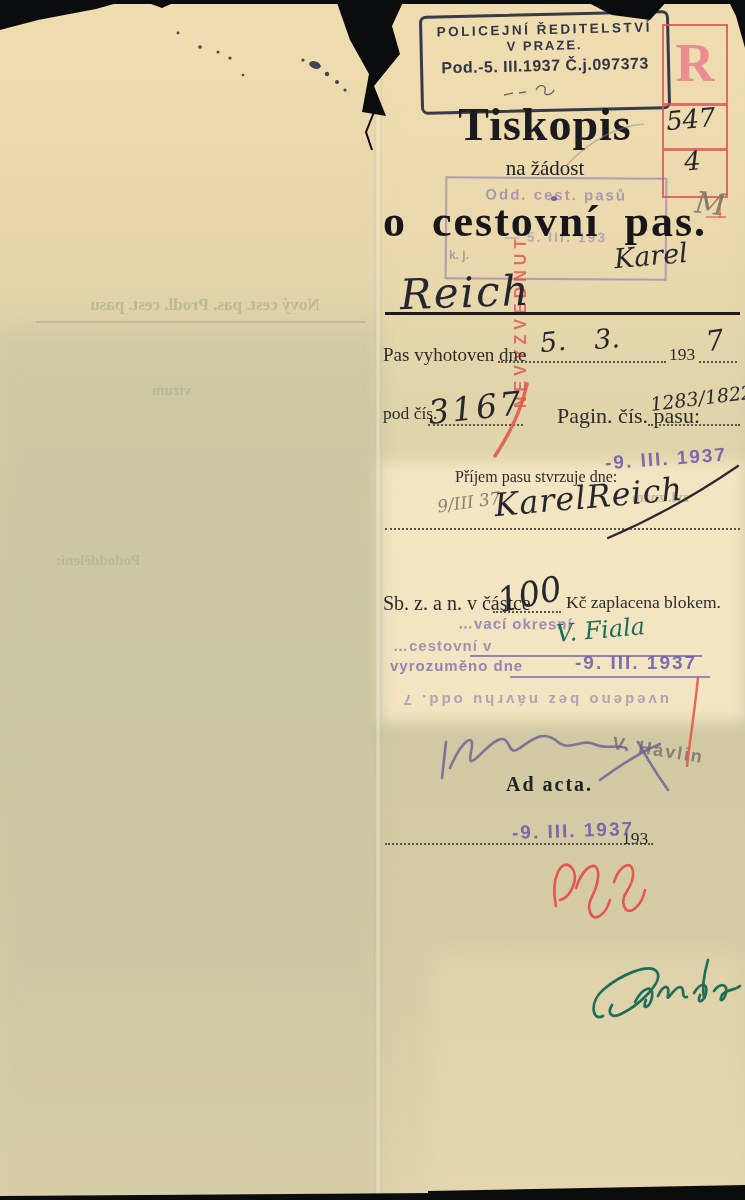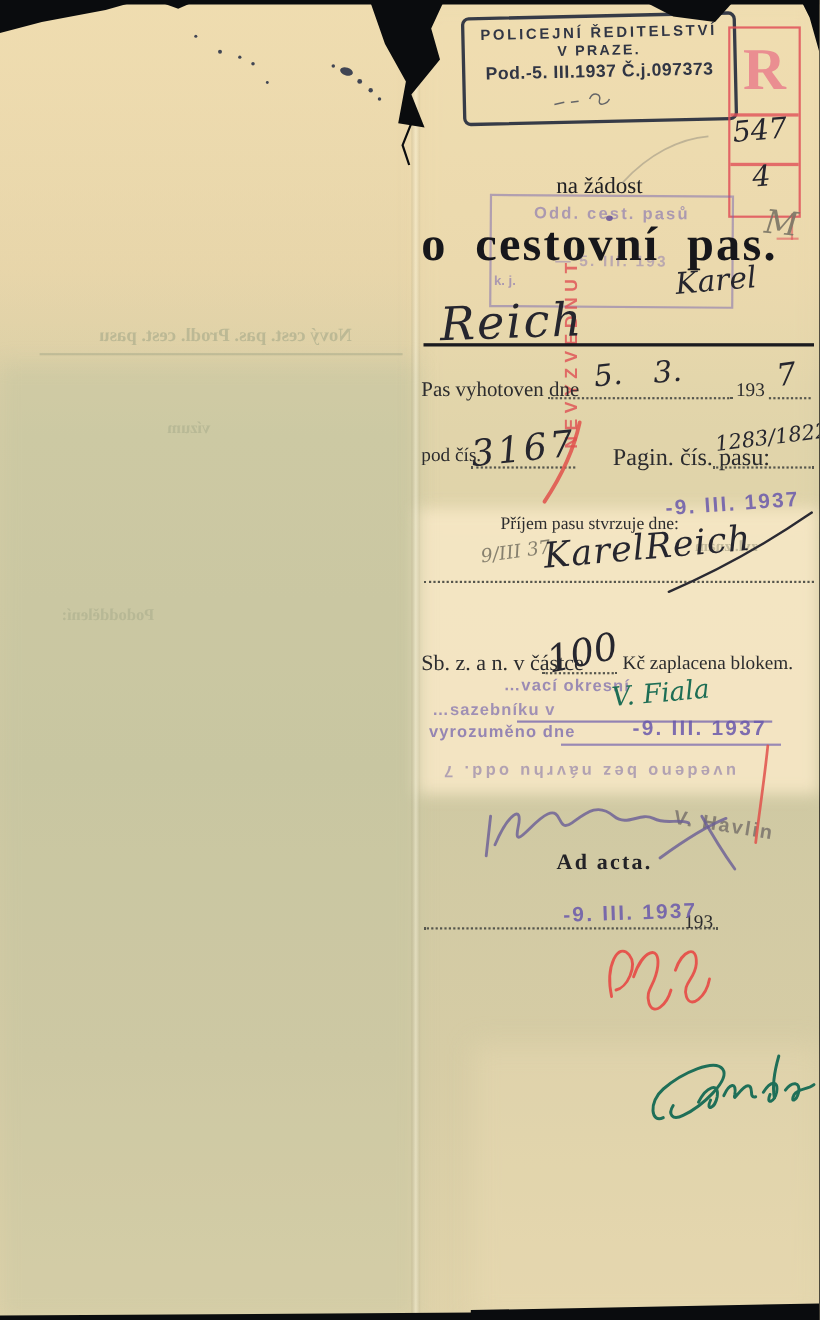--- a/index.html
+++ b/index.html
@@ -48,20 +48,21 @@
     <div style="text-align:center;font-size:54px;font-weight:700;color:rgba(232,122,138,.8);line-height:74px;">R</div>
     <div class="ov" style="left:0;top:77px;width:62px;height:2.5px;background:rgba(224,80,88,.8);"></div>
     <div class="ov" style="left:0;top:122px;width:62px;height:2.5px;background:rgba(224,80,88,.8);"></div>
   </div>
   <div class="ov" style="left:719px;top:194px;width:2px;height:24px;background:rgba(224,80,88,.55);"></div>
   <div class="ov" style="left:706px;top:216px;width:20px;height:2px;background:rgba(224,80,88,.55);"></div>
   <div class="abs hand" style="left:666px;top:104px;font-size:26px;transform:rotate(-5deg);">547</div>
   <div class="abs hand" style="left:684px;top:146px;font-size:26px;transform:rotate(-4deg);">4</div>
   <div class="abs pencil" style="left:695px;top:186px;font-size:30px;transform:rotate(6deg);">M</div>
 
+  <div class="abs printed" style="left:395px;top:98px;width:300px;text-align:center;font-size:46px;font-weight:600;color:#1a1a1f;letter-spacing:1px;">Tiskopis</div>
   <div class="abs printed" style="left:395px;top:156px;width:300px;text-align:center;font-size:21px;font-weight:400;color:#202024;">na žádost</div>
 
   <div class="abs" style="left:445px;top:177px;width:218px;height:99px;border:2px solid rgba(118,100,178,.5);transform:rotate(.4deg);">
     <div class="sans" style="text-align:center;margin-top:7px;font-size:15px;letter-spacing:2px;font-weight:700;color:rgba(118,100,178,.55);">Odd. cest. pasů</div>
     <div class="sans" style="text-align:center;margin-top:26px;font-size:14px;letter-spacing:2px;font-weight:700;color:rgba(118,100,178,.42);">— 5. III. 193</div>
   </div>
   <div class="abs sans" style="left:449px;top:248px;font-size:12px;font-weight:700;color:rgba(118,100,178,.55);">k. j.</div>
   <div class="ov" style="left:551px;top:196px;width:6px;height:5px;border-radius:50%;background:rgba(90,70,150,.8);"></div>
 
   <div class="abs sans" style="left:512px;top:168px;height:240px;writing-mode:vertical-rl;transform:rotate(180deg);font-weight:700;font-size:16px;letter-spacing:5px;color:rgba(222,64,74,.72);">NEVYZVEDNUT</div>
@@ -93,21 +94,21 @@
   <div class="abs hand" style="left:494px;top:478px;font-size:32px;letter-spacing:1px;transform:rotate(-5deg);">KarelReich</div>
   <div class="abs dotted" style="left:385px;top:528px;width:355px;"></div>
 
   <div class="abs printed" style="left:383px;top:592px;font-size:20px;">Sb. z. a n. v částce</div>
   <div class="abs hand" style="left:497px;top:574px;font-size:34px;transform:rotate(-12deg);">100</div>
   <div class="abs dotted" style="left:493px;top:611px;width:68px;"></div>
   <div class="abs printed" style="left:566px;top:592px;font-size:17.5px;">Kč zaplacena blokem.</div>
 
   <div class="abs stampP" style="left:458px;top:615px;font-size:15px;letter-spacing:1px;opacity:.75;transform:rotate(.5deg);">…vací okresní</div>
   <div class="abs hand" style="left:556px;top:616px;font-size:24px;color:#1e6e55;transform:rotate(-5deg);">V. Fiala</div>
-  <div class="abs stampP" style="left:393px;top:637px;font-size:15px;letter-spacing:1px;opacity:.7;">…sazebníku v</div>
+  <div class="abs stampP" style="left:393px;top:637px;font-size:15px;letter-spacing:1px;opacity:.7;">…cestovní v</div>
   <div class="ov" style="left:470px;top:655px;width:232px;height:2px;background:rgba(104,88,172,.7);"></div>
   <div class="abs stampP" style="left:390px;top:657px;font-size:15px;letter-spacing:1px;opacity:.8;">vyrozuměno dne</div>
   <div class="abs stampP" style="left:575px;top:652px;font-size:19px;letter-spacing:2px;">-9. III. 1937</div>
   <div class="ov" style="left:510px;top:676px;width:200px;height:2px;background:rgba(104,88,172,.65);"></div>
 
   <div class="abs sans" style="left:397px;top:692px;width:272px;font-size:15px;font-weight:700;letter-spacing:3px;transform:rotate(180deg);color:rgba(100,82,160,.45);filter:blur(.4px);white-space:nowrap;">uvedeno bez návrhu odd. 7</div>
 
   <div class="abs sans" style="left:612px;top:740px;font-size:18px;font-weight:700;letter-spacing:2px;color:rgba(128,122,112,.92);transform:rotate(9deg);">V. Havlin</div>
   <div class="abs printed" style="left:506px;top:773px;font-size:20px;letter-spacing:2px;font-weight:600;color:#222226;">Ad acta.</div>
 

